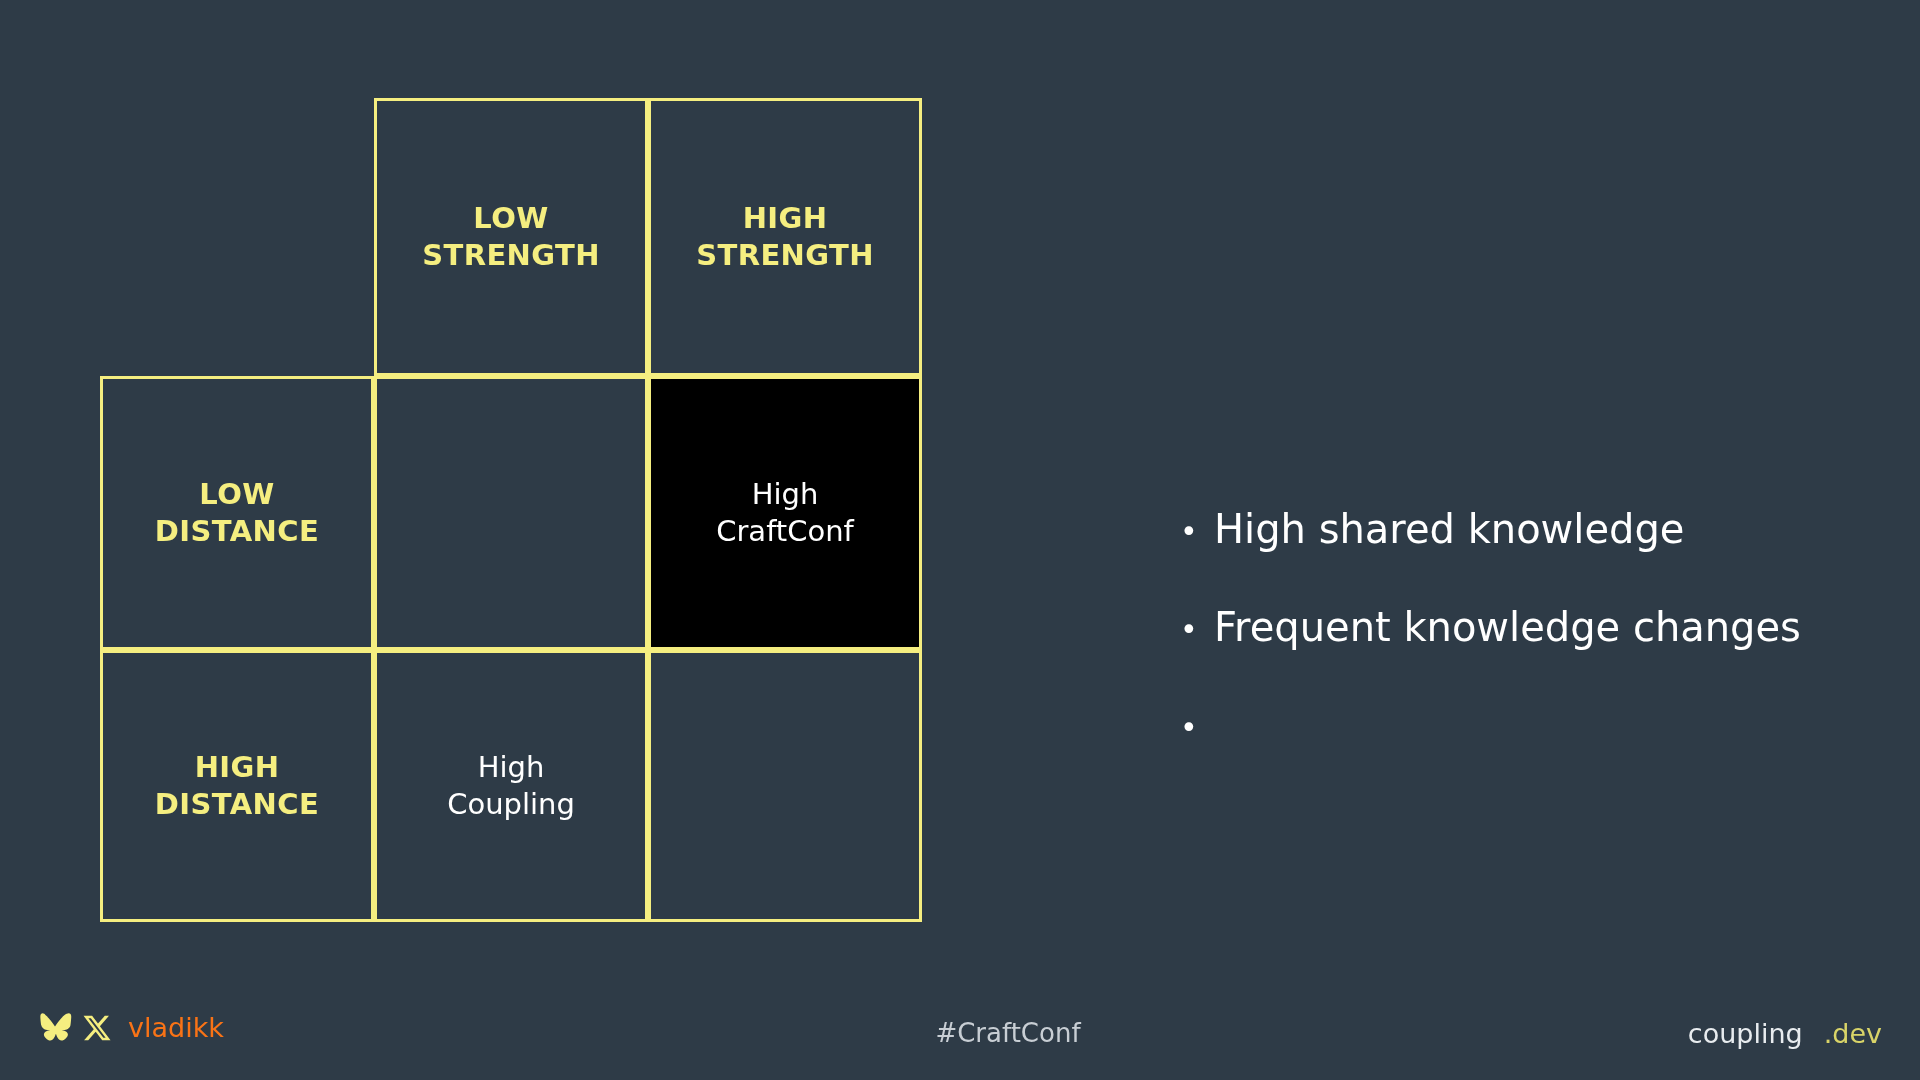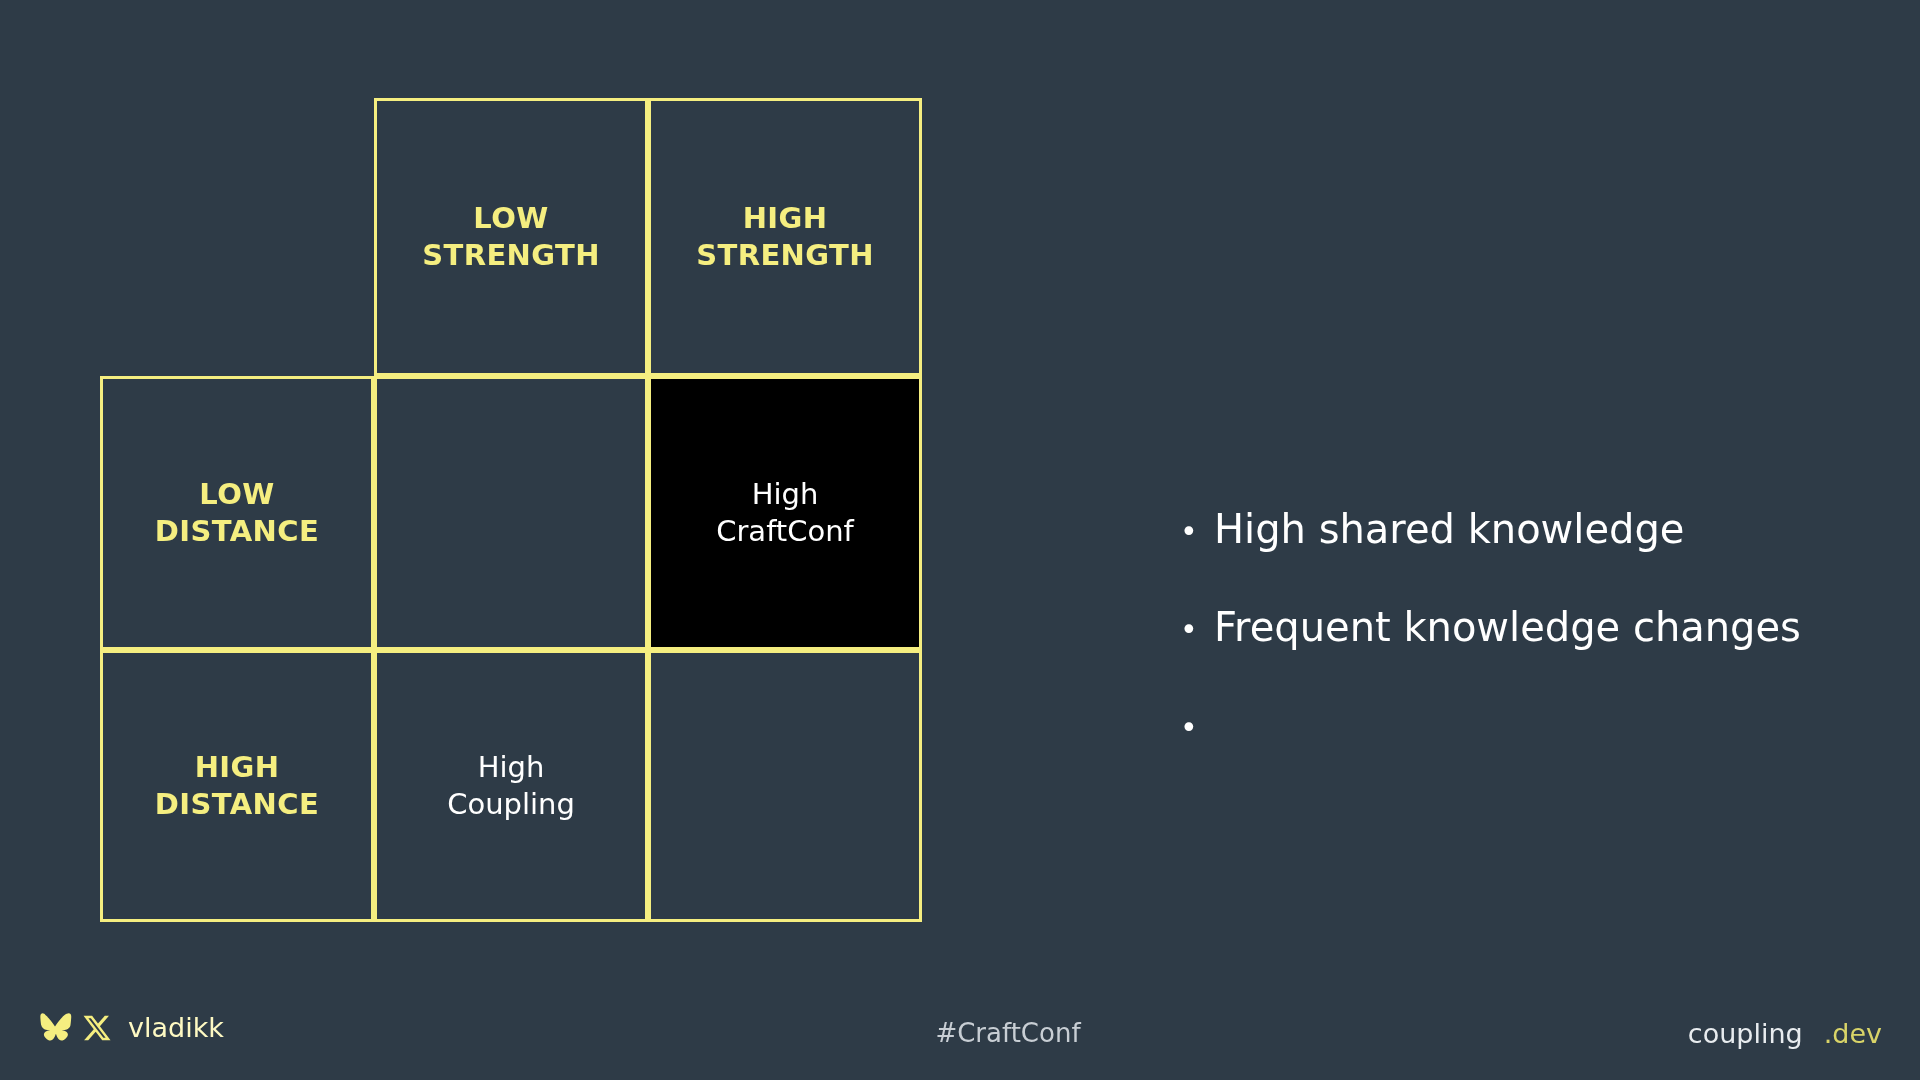--- a/index.html
+++ b/index.html
@@ -100,21 +100,21 @@
   }
   #footer-left {
     position: absolute;
     left: 38px;
     top: 22px;
     display: flex;
     align-items: center;
     gap: 10px;
   }
   #footer-left .handle {
-    color: #fef9c3;
+    color: #f97316;
     font-size: 27px;
     margin-left: 6px;
   }
   #footer-center {
     position: absolute;
     left: 0;
     top: 28px;
     width: 1920px;
     text-align: center;
     color: #c8ced4;

